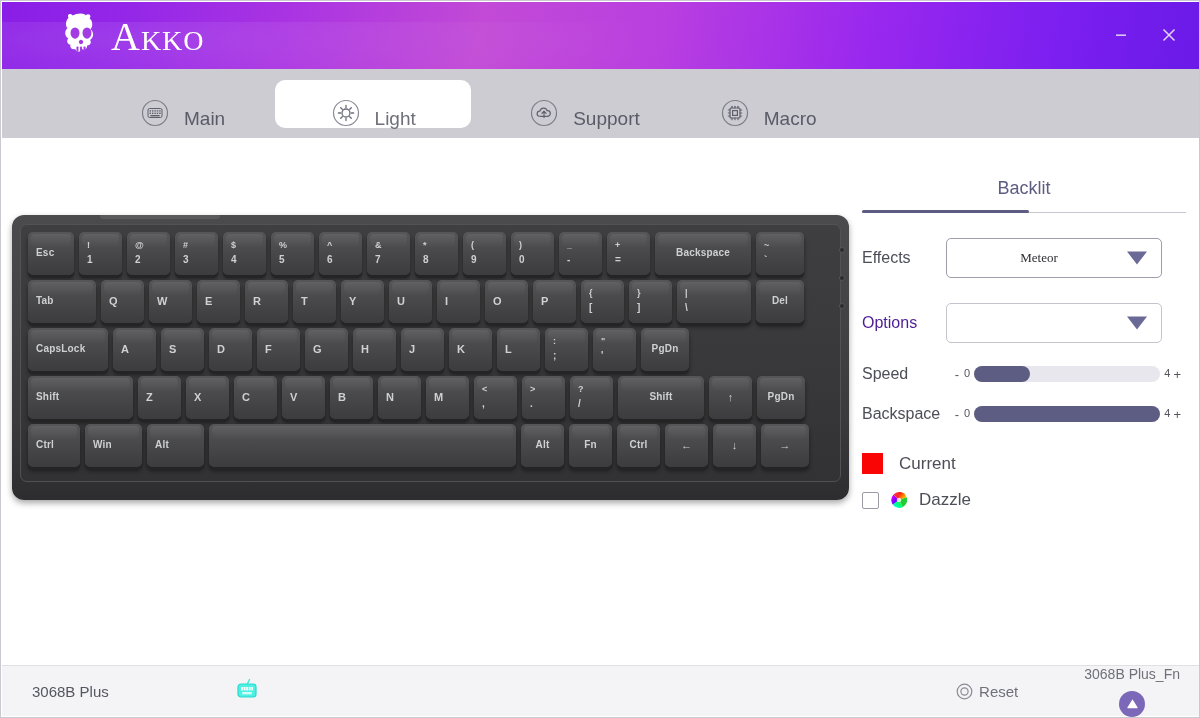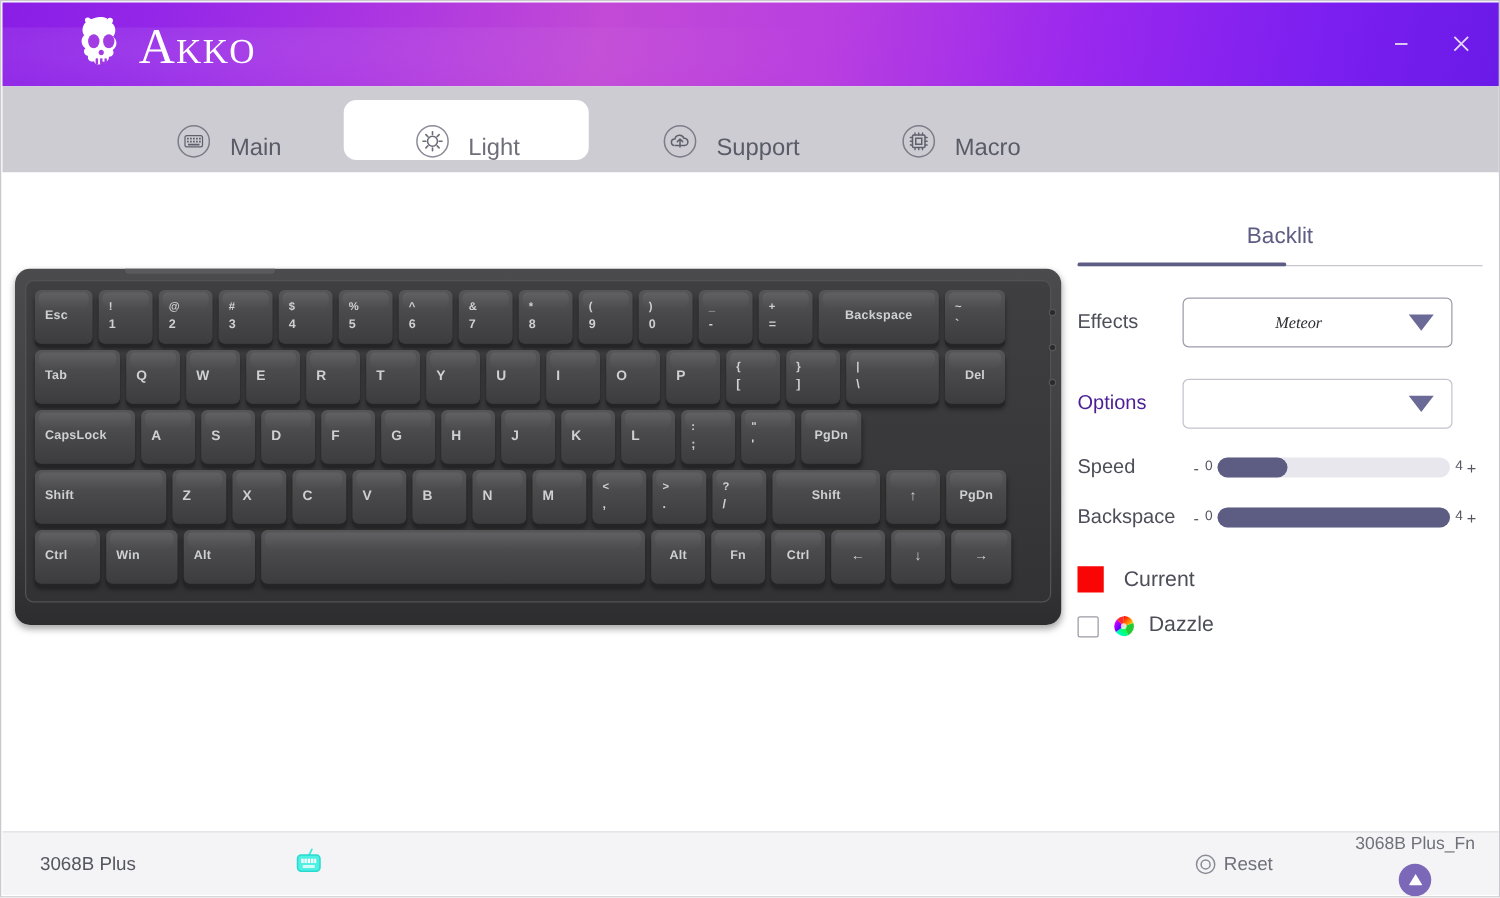--- a/index.html
+++ b/index.html
@@ -257,21 +257,20 @@
     justify-content: center;
     cursor: pointer;
     box-sizing: border-box;
   }
   .select.empty { border-color: #c4c4ce; }
   .select-value {
     font-family: "Liberation Serif", serif;
     font-size: 13px;
     color: #2e2e33;
     padding-right: 30px;
-    font-style: italic;
   }
   .caret {
     position: absolute;
     right: 14px; top: 50%;
     transform: translateY(-50%);
     width: 0; height: 0;
     border-left: 10px solid transparent;
     border-right: 10px solid transparent;
     border-top: 13px solid #6b6a96;
   }
@@ -307,21 +306,21 @@
   }
 
   
   .swatch-row { display: flex; align-items: center; margin-top: 30px; gap: 16px; }
   .swatch {
     width: 21px; height: 21px;
     background: #fa0505;
     cursor: pointer;
   }
   .swatch-label { font-size: 17px; color: #4d4e58; }
-  .check-row { display: flex; align-items: flex-end; margin-top: 16px; gap: 11px; }
+  .check-row { display: flex; align-items: center; margin-top: 16px; gap: 11px; }
   .checkbox {
     width: 17px; height: 17px;
     border: 1px solid #9b9ba6;
     background: #fff;
     border-radius: 2px;
     cursor: pointer;
     box-sizing: border-box;
   }
   .dazzle-wheel { width: 18px; height: 18px; display:block; cursor: pointer; }
 

